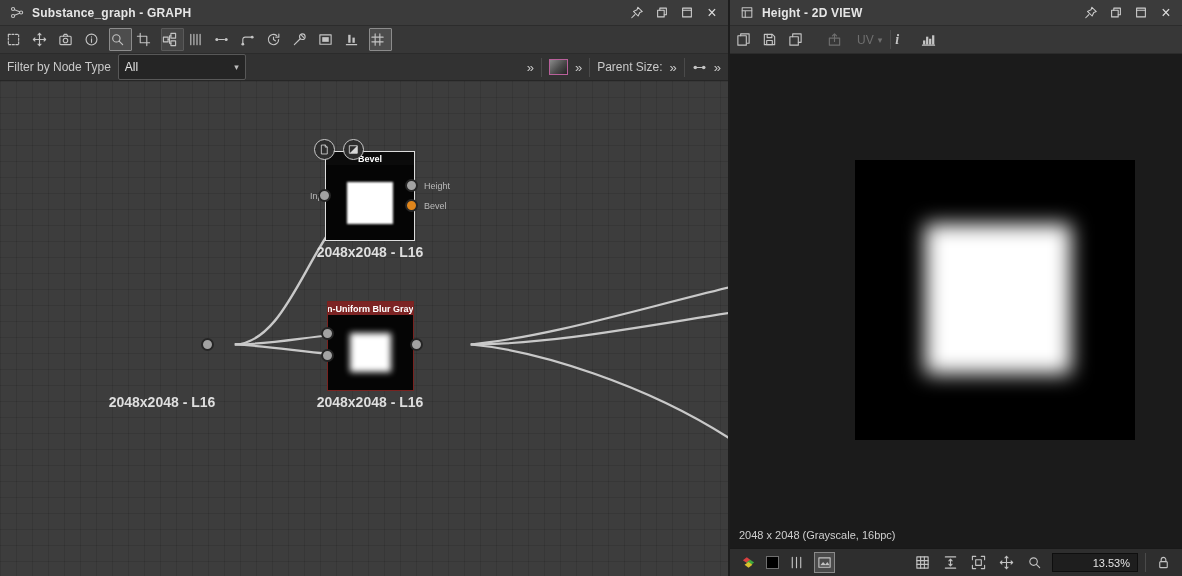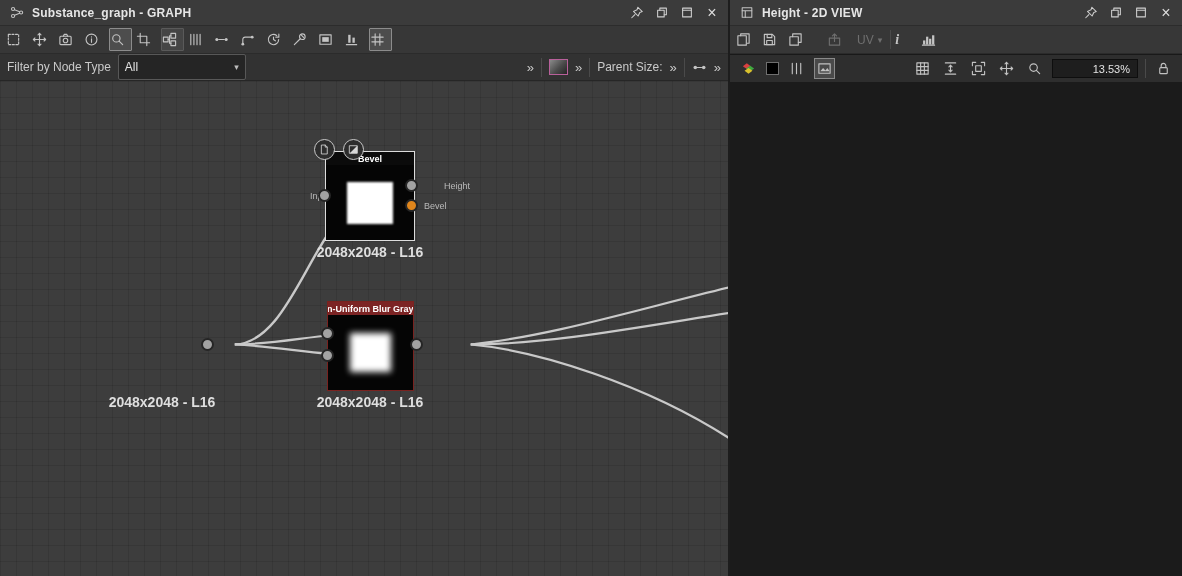--- a/index.html
+++ b/index.html
@@ -289,21 +289,21 @@
       <div class="node bevel">
         <div class="hdr black">Bevel</div>
         <div class="body">
             <div class="sq"></div>
           </div>
       </div>
       <span class="plabel" style="left:288px;top:110px;width:42px;text-align:right">Input</span>
       <span class="dot" style="left:318px;top:108px"></span>
       <span class="dot" style="left:405px;top:98px"></span>
       <span class="dot orange" style="left:405px;top:118px"></span>
-      <span class="plabel" style="left:444px;top:100px">Height</span>
+      <span class="plabel" style="left:424px;top:100px">Height</span>
       <span class="plabel" style="left:424px;top:120px">Bevel</span>
       <div class="caption" style="left:300px;top:163px">2048x2048 - L16</div>
 
       <span class="dot" style="left:201px;top:257px"></span>
       <div class="caption" style="left:92px;top:313px">2048x2048 - L16</div>
 
       <div class="node blur">
         <div class="hdr red">Non-Uniform Blur Grays...</div>
         <div class="body">
             <div class="sq"></div>
@@ -388,20 +388,26 @@
           <svg class="i" viewBox="0 0 16 16">
             <path d="M1.5 14h13"></path>
             <rect x="2.2" y="9" width="2.4" height="4.4" class="f"></rect>
             <rect x="5.4" y="5" width="2.4" height="8.4" class="f"></rect>
             <rect x="8.6" y="7.2" width="2.4" height="6.2" class="f"></rect>
             <rect x="11.8" y="3.5" width="2.4" height="9.9" class="f"></rect>
           </svg>
         </span>
     </div>
 
+    <div class="viewport">
+      <div class="img2d">
+        <div class="wsq"></div>
+      </div>
+      <div class="status">2048 x 2048 (Grayscale, 16bpc)</div>
+    </div>
 
     <div class="bottombar">
       <span class="bicon">
         <svg class="i" viewBox="0 0 16 16" style="stroke:none">
           <path d="M2 5.5l4.2-3 4.2 3-4.2 3z" fill="#d94040"></path>
           <path d="M5.6 8l4.2-3 4.2 3-4.2 3z" fill="#3fa83f"></path>
           <path d="M3.8 10.5l4.2-3 4.2 3-4.2 3z" fill="#d9c22e"></path>
         </svg>
       </span>
       <span class="swatch"></span>

